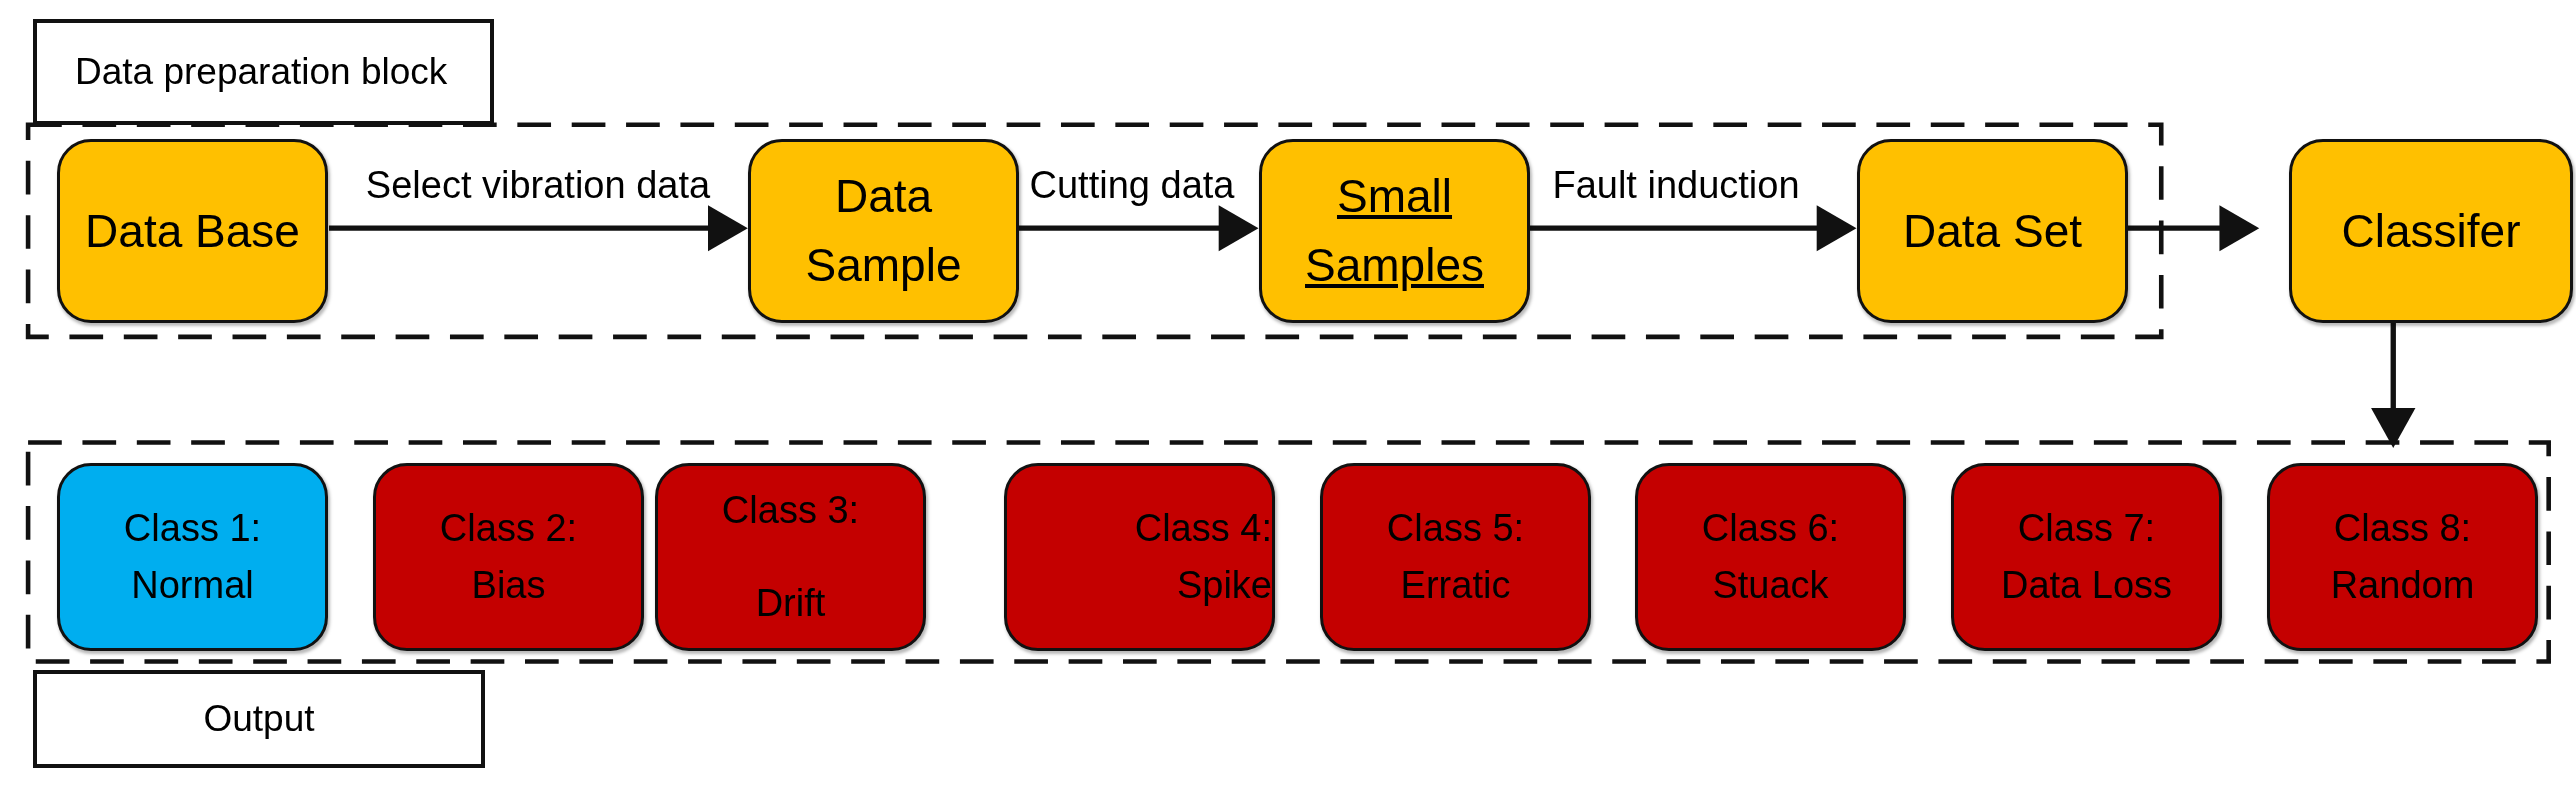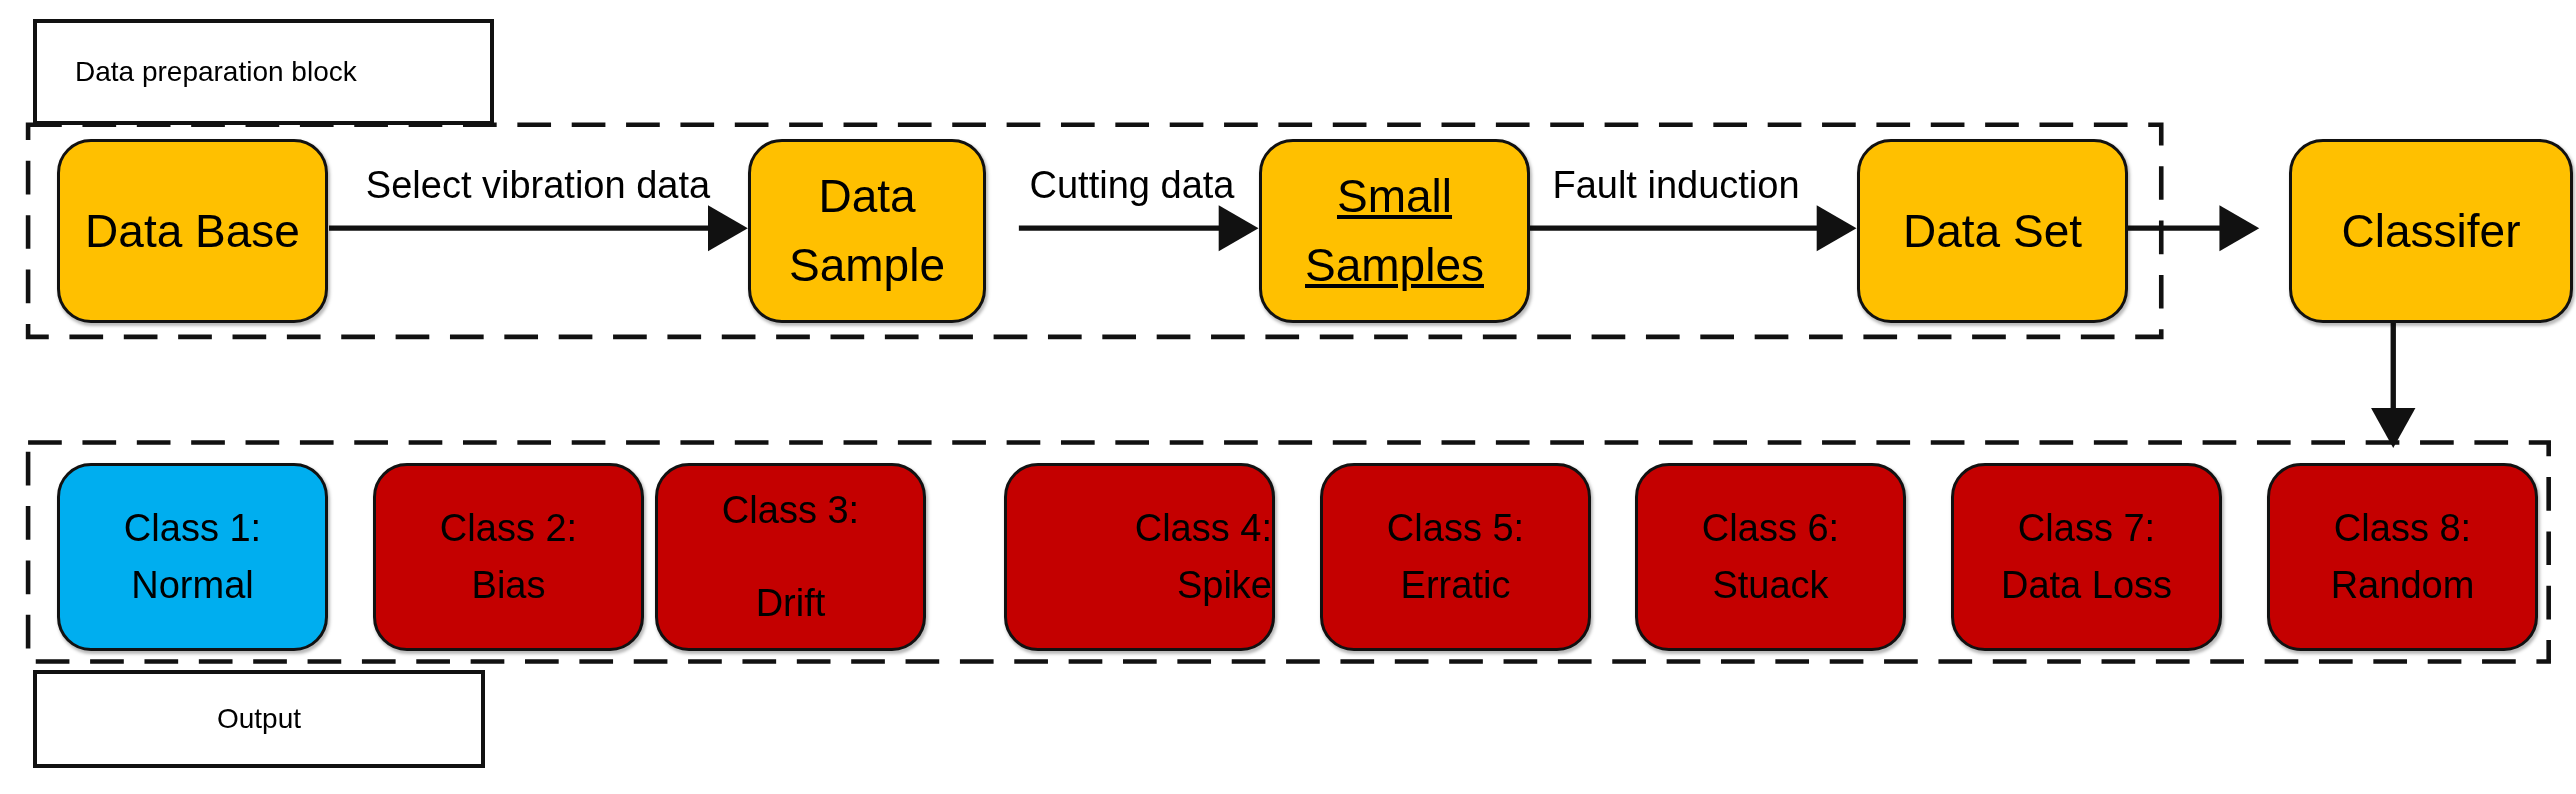--- a/index.html
+++ b/index.html
@@ -52,21 +52,21 @@
     white-space:nowrap;
     font-size:38px;line-height:46px;
     z-index:2;
   }
   .labelbox{
     position:absolute;
     box-sizing:border-box;
     border:4.6px solid var(--outline);
     background:var(--background);
     display:flex;align-items:center;
-    font-size:28px;
+    font-size:37px;
     z-index:3;
   }
   #prep-label-box{left:33px;top:19px;width:461px;height:106px;justify-content:flex-start;padding-left:38px;}
   #output-label-box{left:33px;top:670px;width:452px;height:98px;justify-content:center;}
 </style>
 </head>
 <body>
 
 <div id="canvas">
 
@@ -99,21 +99,21 @@
   <div class="labelbox" id="prep-label-box">
     <span>Data preparation block</span>
   </div>
   <div class="labelbox" id="output-label-box">
     <span>Output</span>
   </div>
 
   <div class="node flow" style="left:57px;width:271px;">
     <span>Data Base</span>
   </div>
-  <div class="node flow" style="left:748px;width:238px;">
+  <div class="node flow" style="left:748px;width:271px;">
     <span>Data</span>
     <span>Sample</span>
   </div>
   <div class="node flow" style="left:1259px;width:271px;text-decoration:underline;">
     <span>Small</span>
     <span>Samples</span>
   </div>
   <div class="node flow" style="left:1857px;width:271px;">
     <span>Data Set</span>
   </div>

